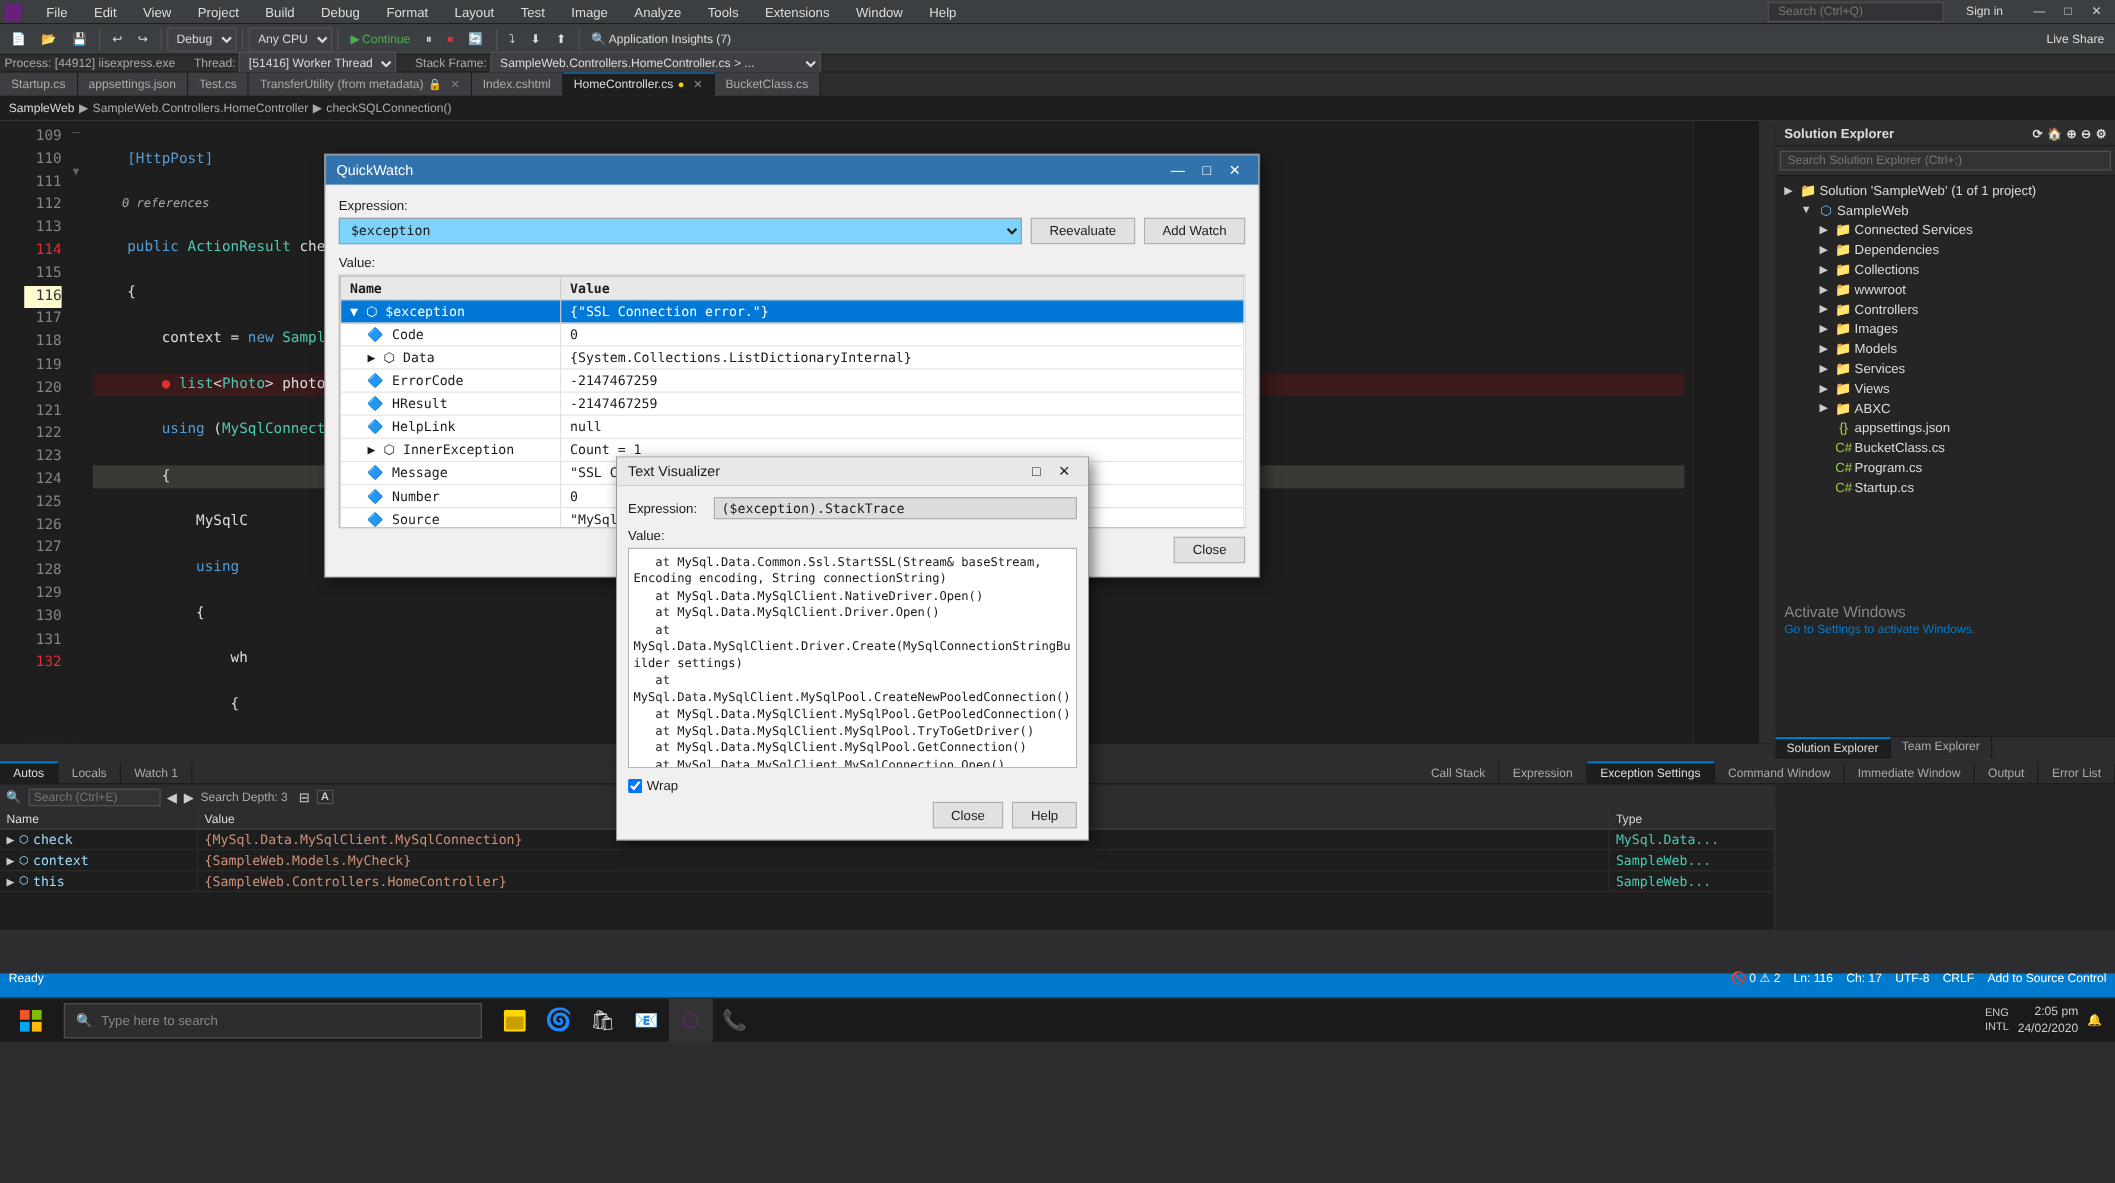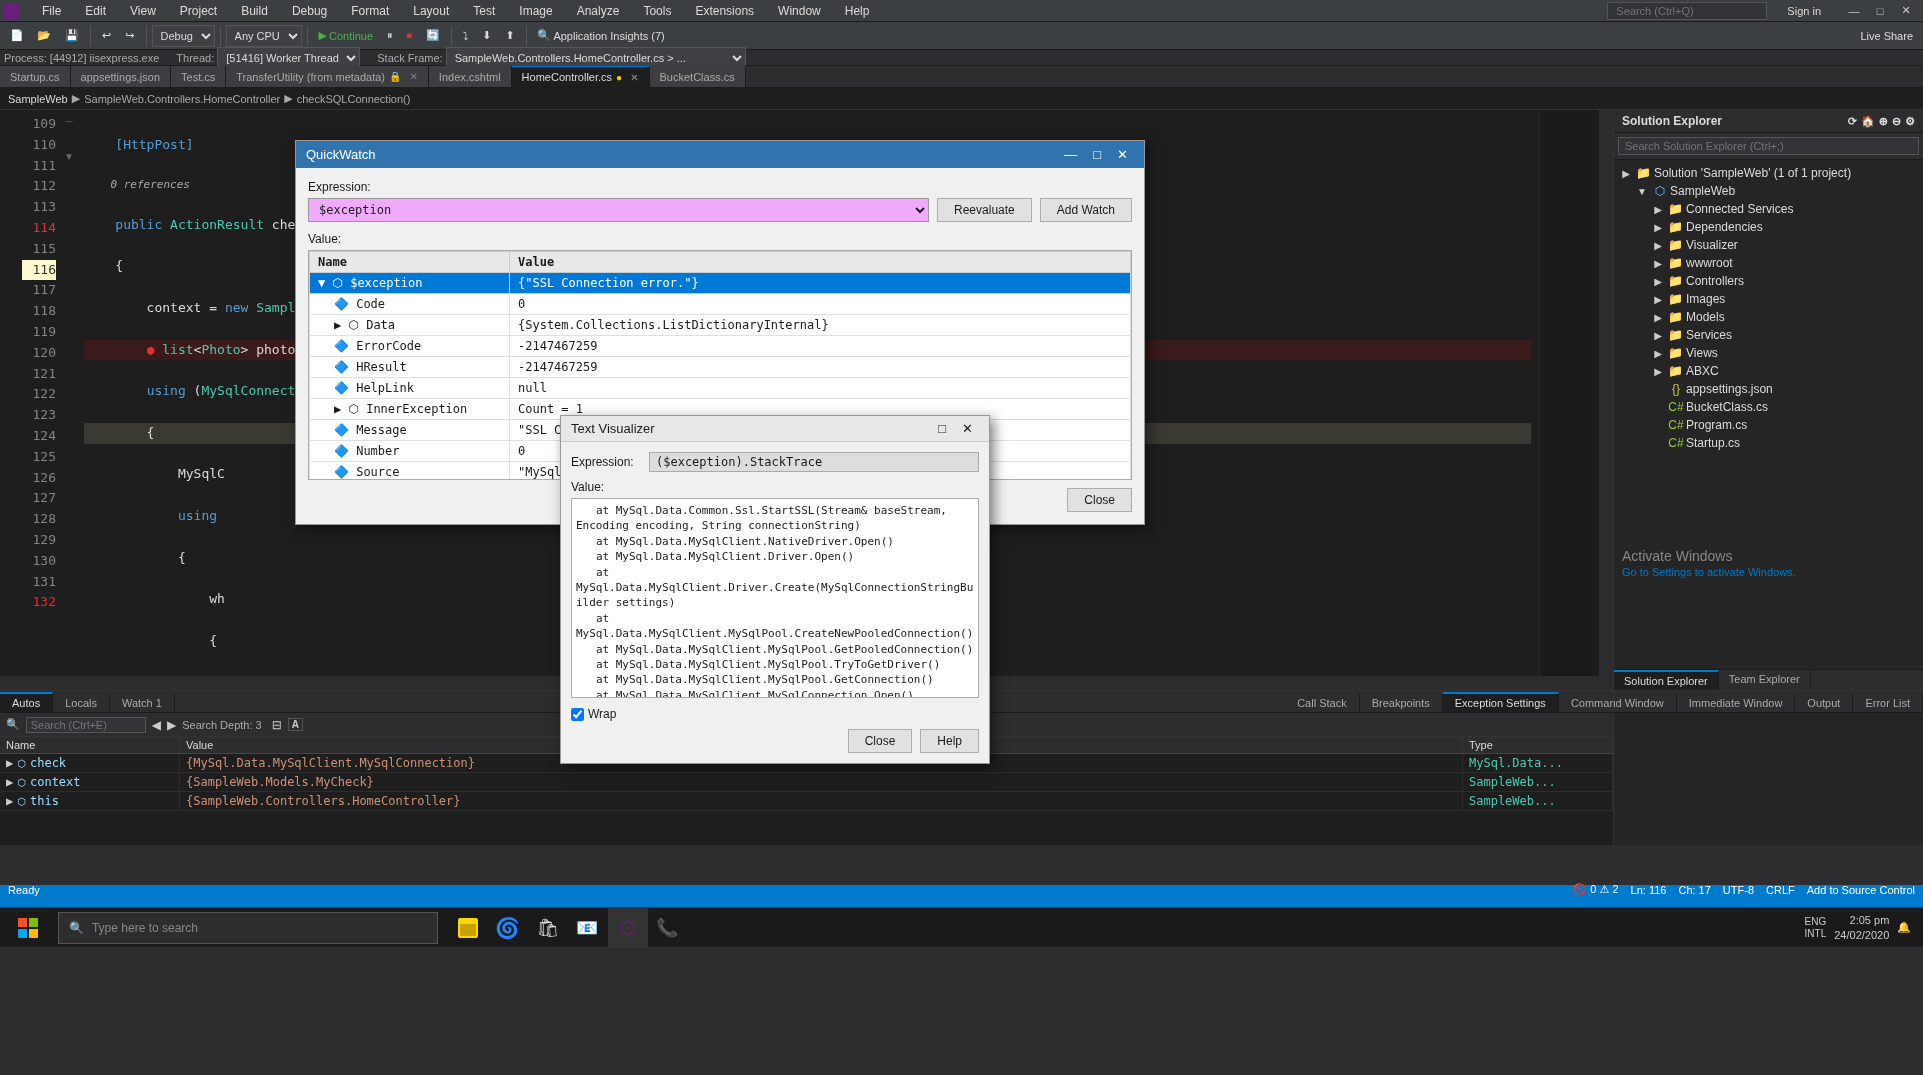--- a/index.html
+++ b/index.html
@@ -293,21 +293,21 @@
         <span class="tree-label">Connected Services</span>
       </div>
       <div class="tree-row" style="padding-left:36px;">
         <span class="tree-expand">▶</span>
         <span class="tree-icon" style="color:#dcb67a;">📁</span>
         <span class="tree-label">Dependencies</span>
       </div>
       <div class="tree-row" style="padding-left:36px;">
         <span class="tree-expand">▶</span>
         <span class="tree-icon" style="color:#dcb67a;">📁</span>
-        <span class="tree-label">Visualizer</span>
+        <span class="tree-label">Collections</span>
       </div>
       <div class="tree-row" style="padding-left:36px;">
         <span class="tree-expand">▶</span>
         <span class="tree-icon" style="color:#dcb67a;">📁</span>
         <span class="tree-label">wwwroot</span>
       </div>
       <div class="tree-row" style="padding-left:36px;">
         <span class="tree-expand">▶</span>
         <span class="tree-icon" style="color:#dcb67a;">📁</span>
         <span class="tree-label">Controllers</span>
@@ -373,21 +373,21 @@
 
 <div class="bottom-panel" style="height:155px; display:flex; flex-direction:column;">
   <div style="display:flex; background:#2d2d30; border-bottom:1px solid #1b1b1b; height:22px; align-items:flex-end;">
 
     <div class="bottom-tab active">Autos</div>
     <div class="bottom-tab">Locals</div>
     <div class="bottom-tab">Watch 1</div>
     <div style="flex:1;"></div>
 
     <div class="bottom-tab">Call Stack</div>
-    <div class="bottom-tab">Breakpoints</div>
+    <div class="bottom-tab">Expression</div>
     <div class="bottom-tab active" style="border-top:2px solid #007acc; background:#1e1e1e; color:#dcdcdc;">Exception Settings</div>
     <div class="bottom-tab">Command Window</div>
     <div class="bottom-tab">Immediate Window</div>
     <div class="bottom-tab">Output</div>
     <div class="bottom-tab">Error List</div>
   </div>
   <div style="display:flex; flex:1; overflow:hidden;">
 
     <div style="flex:1; display:flex; flex-direction:column; background:#1e1e1e;">
       <div style="height:24px; background:#2d2d30; display:flex; align-items:center; padding:0 6px; gap:6px; border-bottom:1px solid #333;">
@@ -490,21 +490,21 @@
     <span>QuickWatch</span>
     <div style="display:flex; gap:4px;">
       <span style="cursor:pointer; color:white; padding:0 6px;">—</span>
       <span style="cursor:pointer; color:white; padding:0 6px;">□</span>
       <span style="cursor:pointer; color:white; padding:0 6px;">✕</span>
     </div>
   </div>
   <div style="padding:12px; background:#f0f0f0; color:#1a1a1a;">
     <div style="font-size:12px; margin-bottom:4px;">Expression:</div>
     <div style="display:flex; gap:8px; margin-bottom:10px;">
-      <select style="flex:1; background:#f0abfc; border:1px solid #999; padding:3px 6px; font-size:12px; color:#1a1a1a; font-family:'Consolas',monospace;">
+      <select style="flex:1; background:#7dd3fc; border:1px solid #999; padding:3px 6px; font-size:12px; color:#1a1a1a; font-family:'Consolas',monospace;">
         <option>$exception</option>
       </select>
       <button style="background:#e1e1e1; border:1px solid #adadad; padding:4px 16px; font-size:12px; cursor:pointer; color:#1a1a1a;">Reevaluate</button>
       <button style="background:#e1e1e1; border:1px solid #adadad; padding:4px 16px; font-size:12px; cursor:pointer; color:#1a1a1a;">Add Watch</button>
     </div>
     <div style="font-size:12px; margin-bottom:4px;">Value:</div>
     <div style="height:230px; overflow:auto; background:white; border:1px solid #aaa;">
       <table style="width:100%; border-collapse:collapse; font-size:12px; font-family:'Consolas',monospace;">
         <thead>
           <tr>

